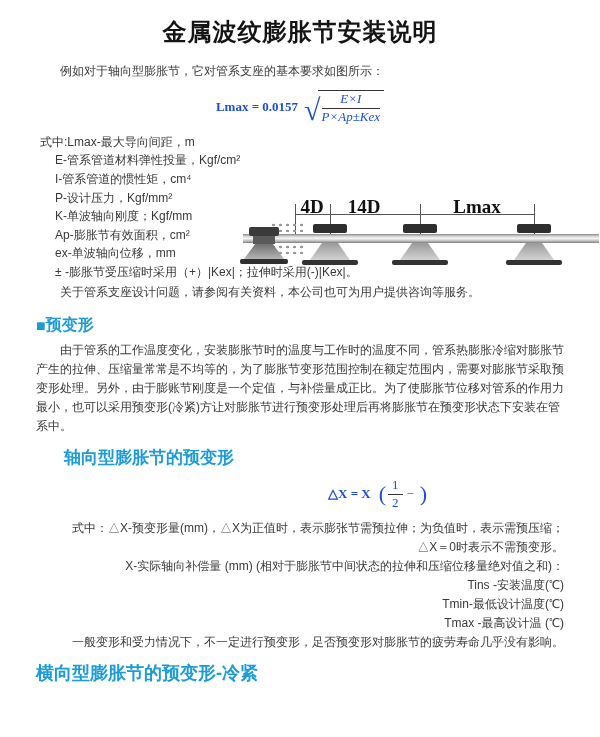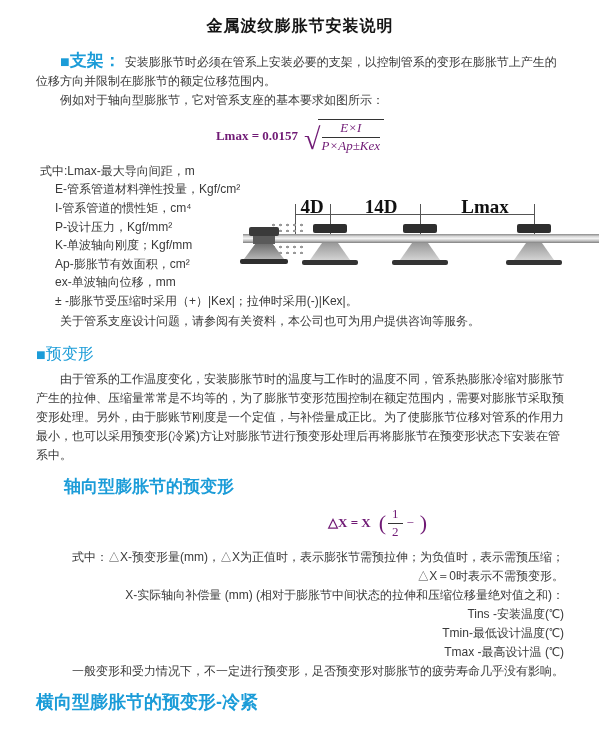--- a/index.html
+++ b/index.html
@@ -4,74 +4,74 @@
 <style>
   * { margin:0; padding:0; box-sizing:border-box; }
   html,body { background:#ffffff; }
   body {
     width:600px; height:737px; position:relative; overflow:hidden;
     font-family:"Liberation Sans", sans-serif; color:#3a3a3a;
   }
   .page { position:relative; width:600px; height:737px; padding:0 36px; }
 
   h1.title {
-    font-size:16px; font-weight:bold; color:#141414; text-align:center;
+    font-size:24px; font-weight:bold; color:#141414; text-align:center;
     padding-top:16px; letter-spacing:1px; margin-bottom:14px;
   }
 
   p.body { font-size:12px; line-height:19px; color:#3a3a3a; }
   .indent { text-indent:2em; }
 
   .sq { color:#1b9cd8; font-size:16px; vertical-align:-1px; }
   .blue-head { color:#1b9cd8; font-size:17px; font-weight:bold; padding-right:4px; }
 
   
   .formula {
     width:fit-content; margin:9px auto 8px; font-family:"Liberation Serif", serif;
-    font-size:13px; color:#701a75; display:flex; align-items:center;
+    font-size:13px; color:#1d4ed8; display:flex; align-items:center;
   }
   .f-lhs { font-weight:bold; padding-right:6px; white-space:nowrap; }
   .radical { font-size:30px; font-weight:400; line-height:0; position:relative; top:3px; margin-right:-3px; }
   .radicand { border-top:1.4px solid #333; padding:1px 4px 0 4px; font-style:italic; }
   .frac { display:inline-block; text-align:center; vertical-align:middle; line-height:1.15; }
   .frac .num { display:block; border-bottom:1px solid #333; padding:0 4px 1px; }
   .frac .den { display:block; padding-top:1px; }
   .frac.italic { font-style:italic; }
   .paren { font-size:22px; font-weight:400; padding:0 2px; line-height:0; }
   .op { padding:0 4px; }
   .f2 { margin-left:292px; }
 
   
   .defs { margin-top:4px; }
   .defs p { font-size:12px; line-height:18.6px; margin-left:19px; }
   .defs p.first { margin-left:4px; }
   .after-defs { margin-top:1px; }
 
   
-  .section-head { font-size:16px; font-weight:normal; color:#1b9cd8; margin:13px 0 5px; }
+  .section-head { font-size:16px; font-weight:bold; color:#1b9cd8; margin:13px 0 5px; }
   .sub-head { font-size:17px; font-weight:bold; color:#1b9cd8; margin:10px 0 6px 28px; }
   .sub-head2 { font-size:18px; font-weight:bold; color:#1b9cd8; margin:9px 0 5px 0; }
 
   .notes p { font-size:12px; line-height:19px; text-indent:2em;text-align:right; }
 
   
   .diagram { position:absolute; left:243px; top:192px; width:356px; height:102px; }
   .dim-line { position:absolute; left:52px; top:22px; width:239px; height:0; border-top:1px solid #555; }
   .tick { position:absolute; top:12px; width:0; height:30px; border-left:1px solid #555; }
   .tick.t1 { left:52px; height:36px; }
   .tick.t2 { left:87px; }
   .tick.t3 { left:177px; }
   .tick.t4 { left:291px; }
   .dim-label {
     position:absolute; top:4px; font-family:"Liberation Serif", serif;
     font-weight:bold; font-size:19px; color:#111; text-align:center;
   }
   .dim-label.l1 { left:49px; width:40px; }
-  .dim-label.l2 { left:113px; width:50px; }
-  .dim-label.l3 { left:212px; width:60px; }
+  .dim-label.l2 { left:96px; width:50px; }
+  .dim-label.l3 { left:204px; width:60px; }
   .pipe {
     position:absolute; left:0; top:42px; width:356px; height:9px;
     background:linear-gradient(to bottom,#8a8a8a 0%,#d9d9d9 28%,#f2f2f2 50%,#c2c2c2 75%,#7f7f7f 100%);
   }
   .bellows-row {
     position:absolute; left:27px; width:36px; height:10px;
     background-image:radial-gradient(circle 2px, #9a9a9a 1.2px, transparent 1.6px);
     background-size:7px 6px;
   }
   .bellows-row.top { top:30px; }
@@ -93,21 +93,20 @@
     background:linear-gradient(to bottom,#9a9a9a,#d2d2d2); clip-path:polygon(30% 0,70% 0,100% 100%,0 100%); }
   .support .base { position:absolute; left:0; top:36px; width:56px; height:5px; background:#333; border-radius:2px; }
 </style>
 </head>
 <body>
 
 <div class="page">
 
   <h1 class="title">金属波纹膨胀节安装说明</h1>
 
-  <p class="body indent"><span class="sq">■</span><span class="blue-head">支架：</span><span>安装膨胀节时必须在管系上安装必要的支架，以控制管系的变形在膨胀节上产生的位移方向并限制在膨胀节的额定位移范围内。</span></p>
 
   <p class="body indent">例如对于轴向型膨胀节，它对管系支座的基本要求如图所示：</p>
 
   <div class="formula f1">
     <span class="f-lhs">Lmax = 0.0157</span>
     <span class="radical">√</span>
     <span class="radicand">
       <span class="frac">
         <span class="num">E×I</span>
         <span class="den">P×Ap±Kex</span>

